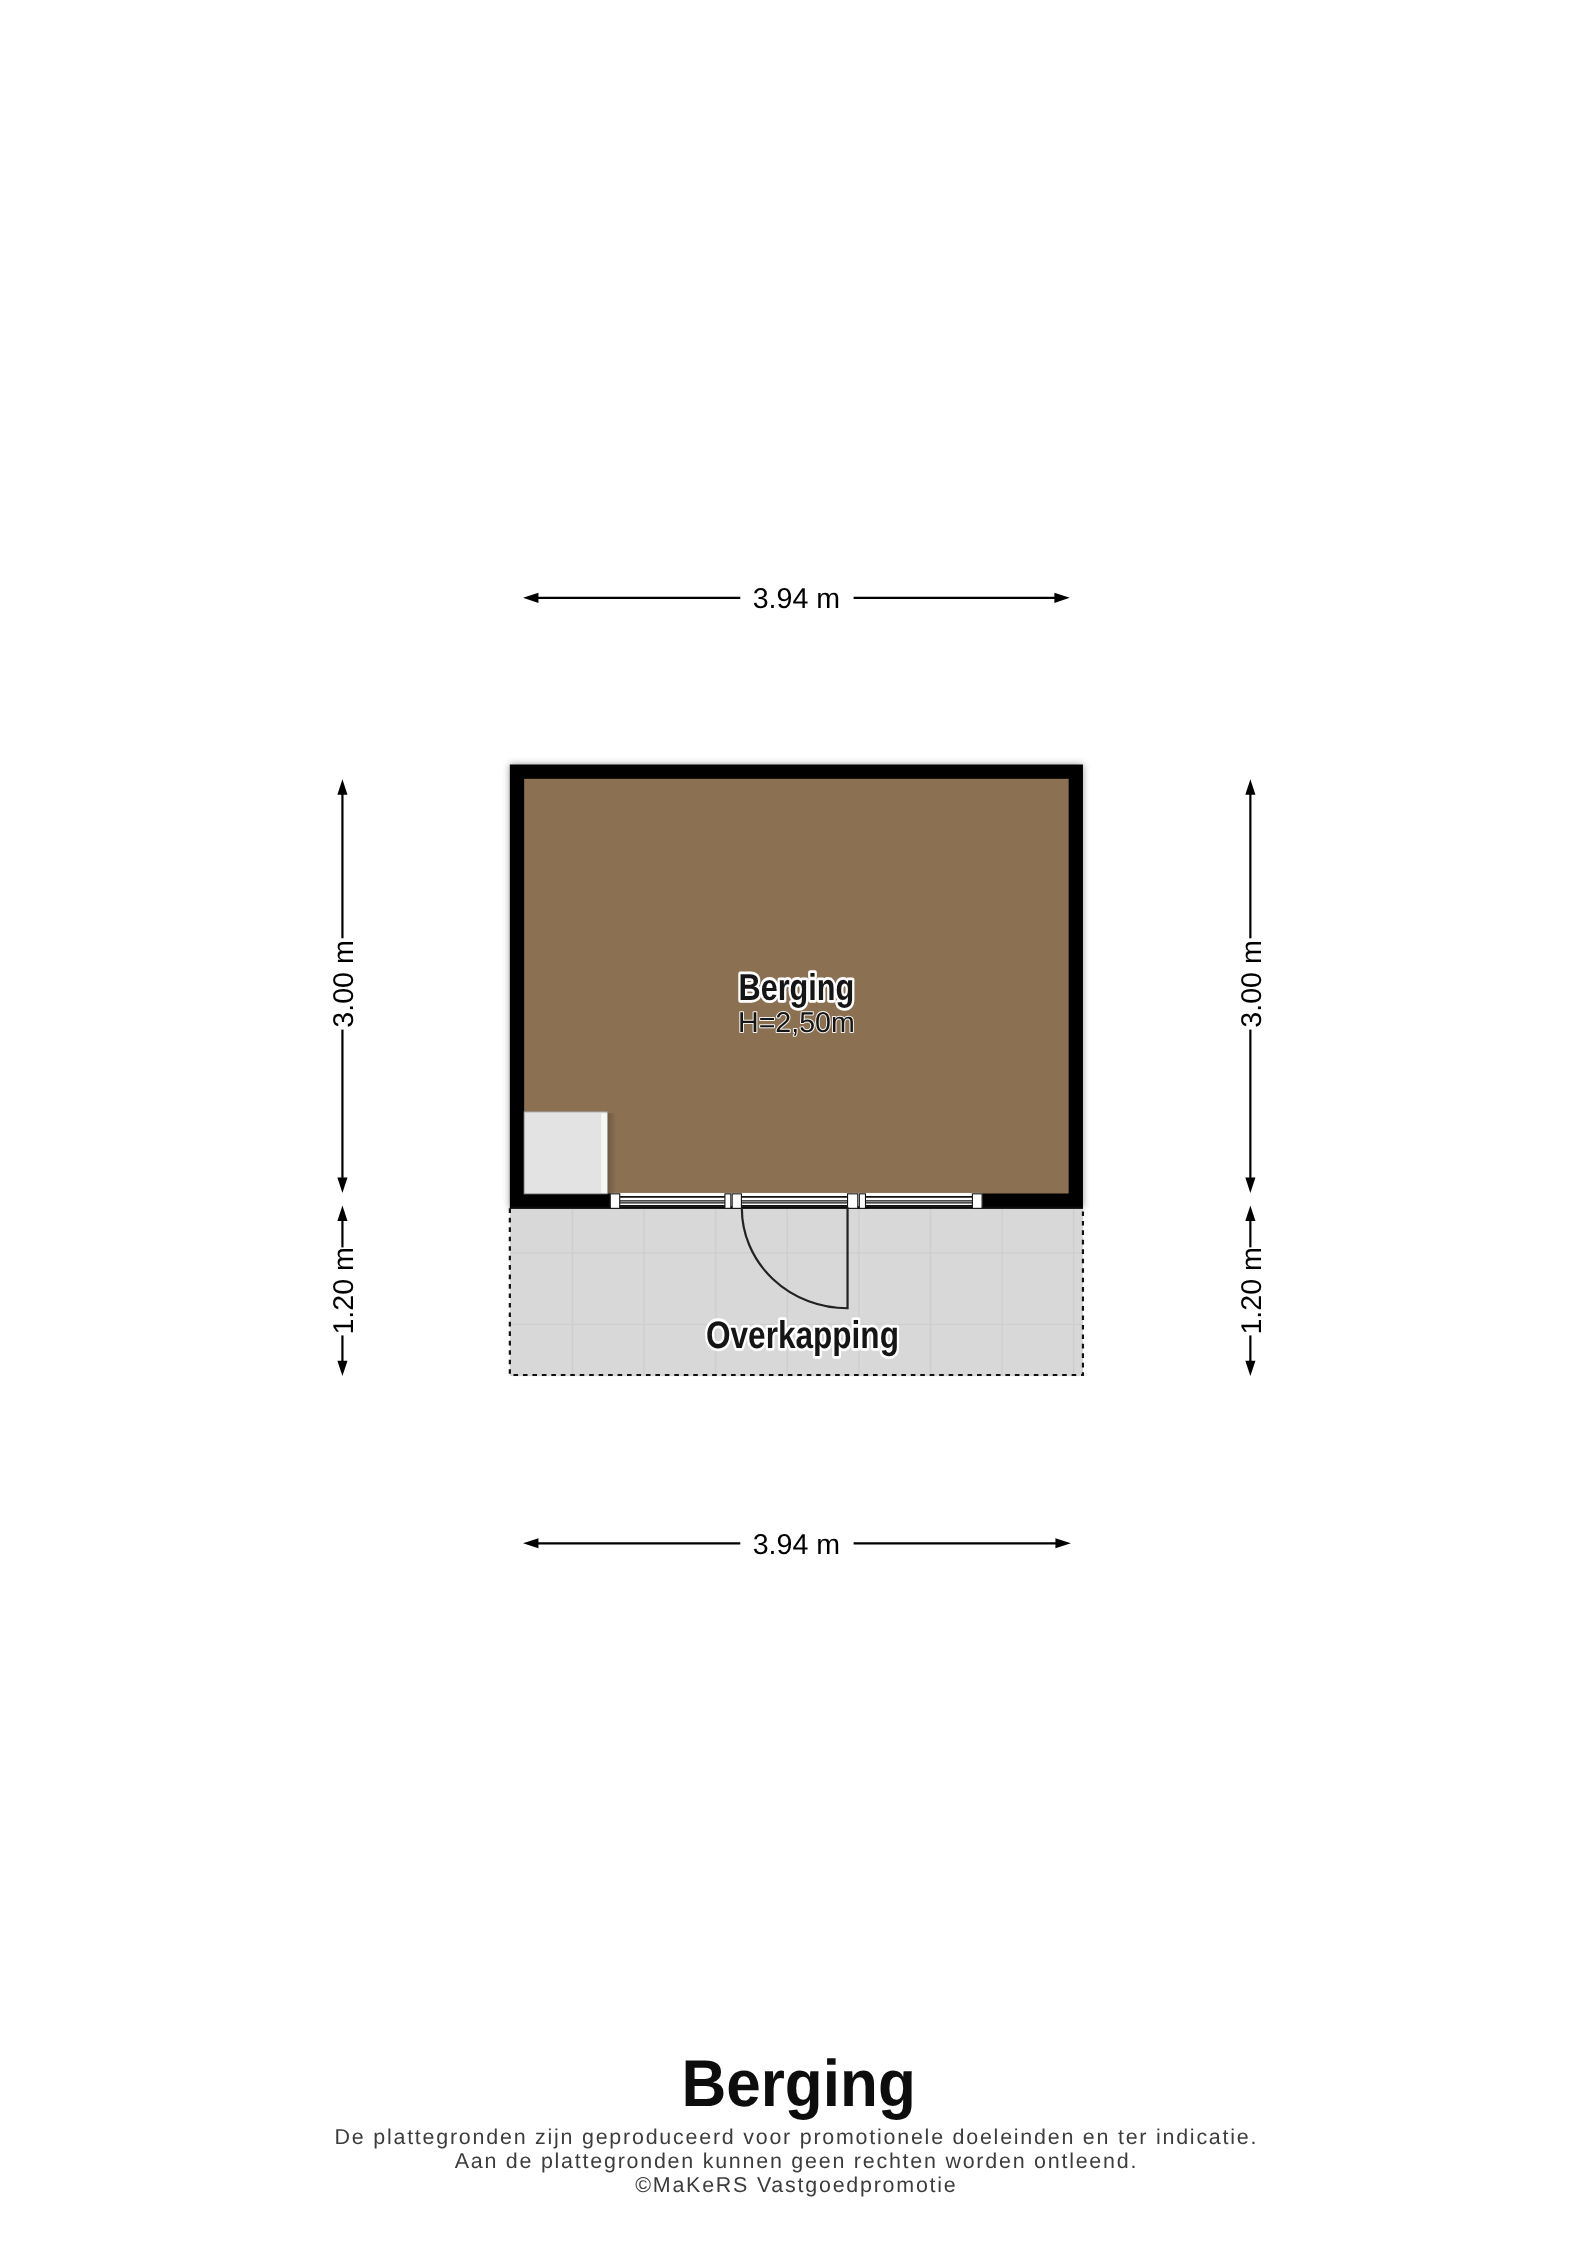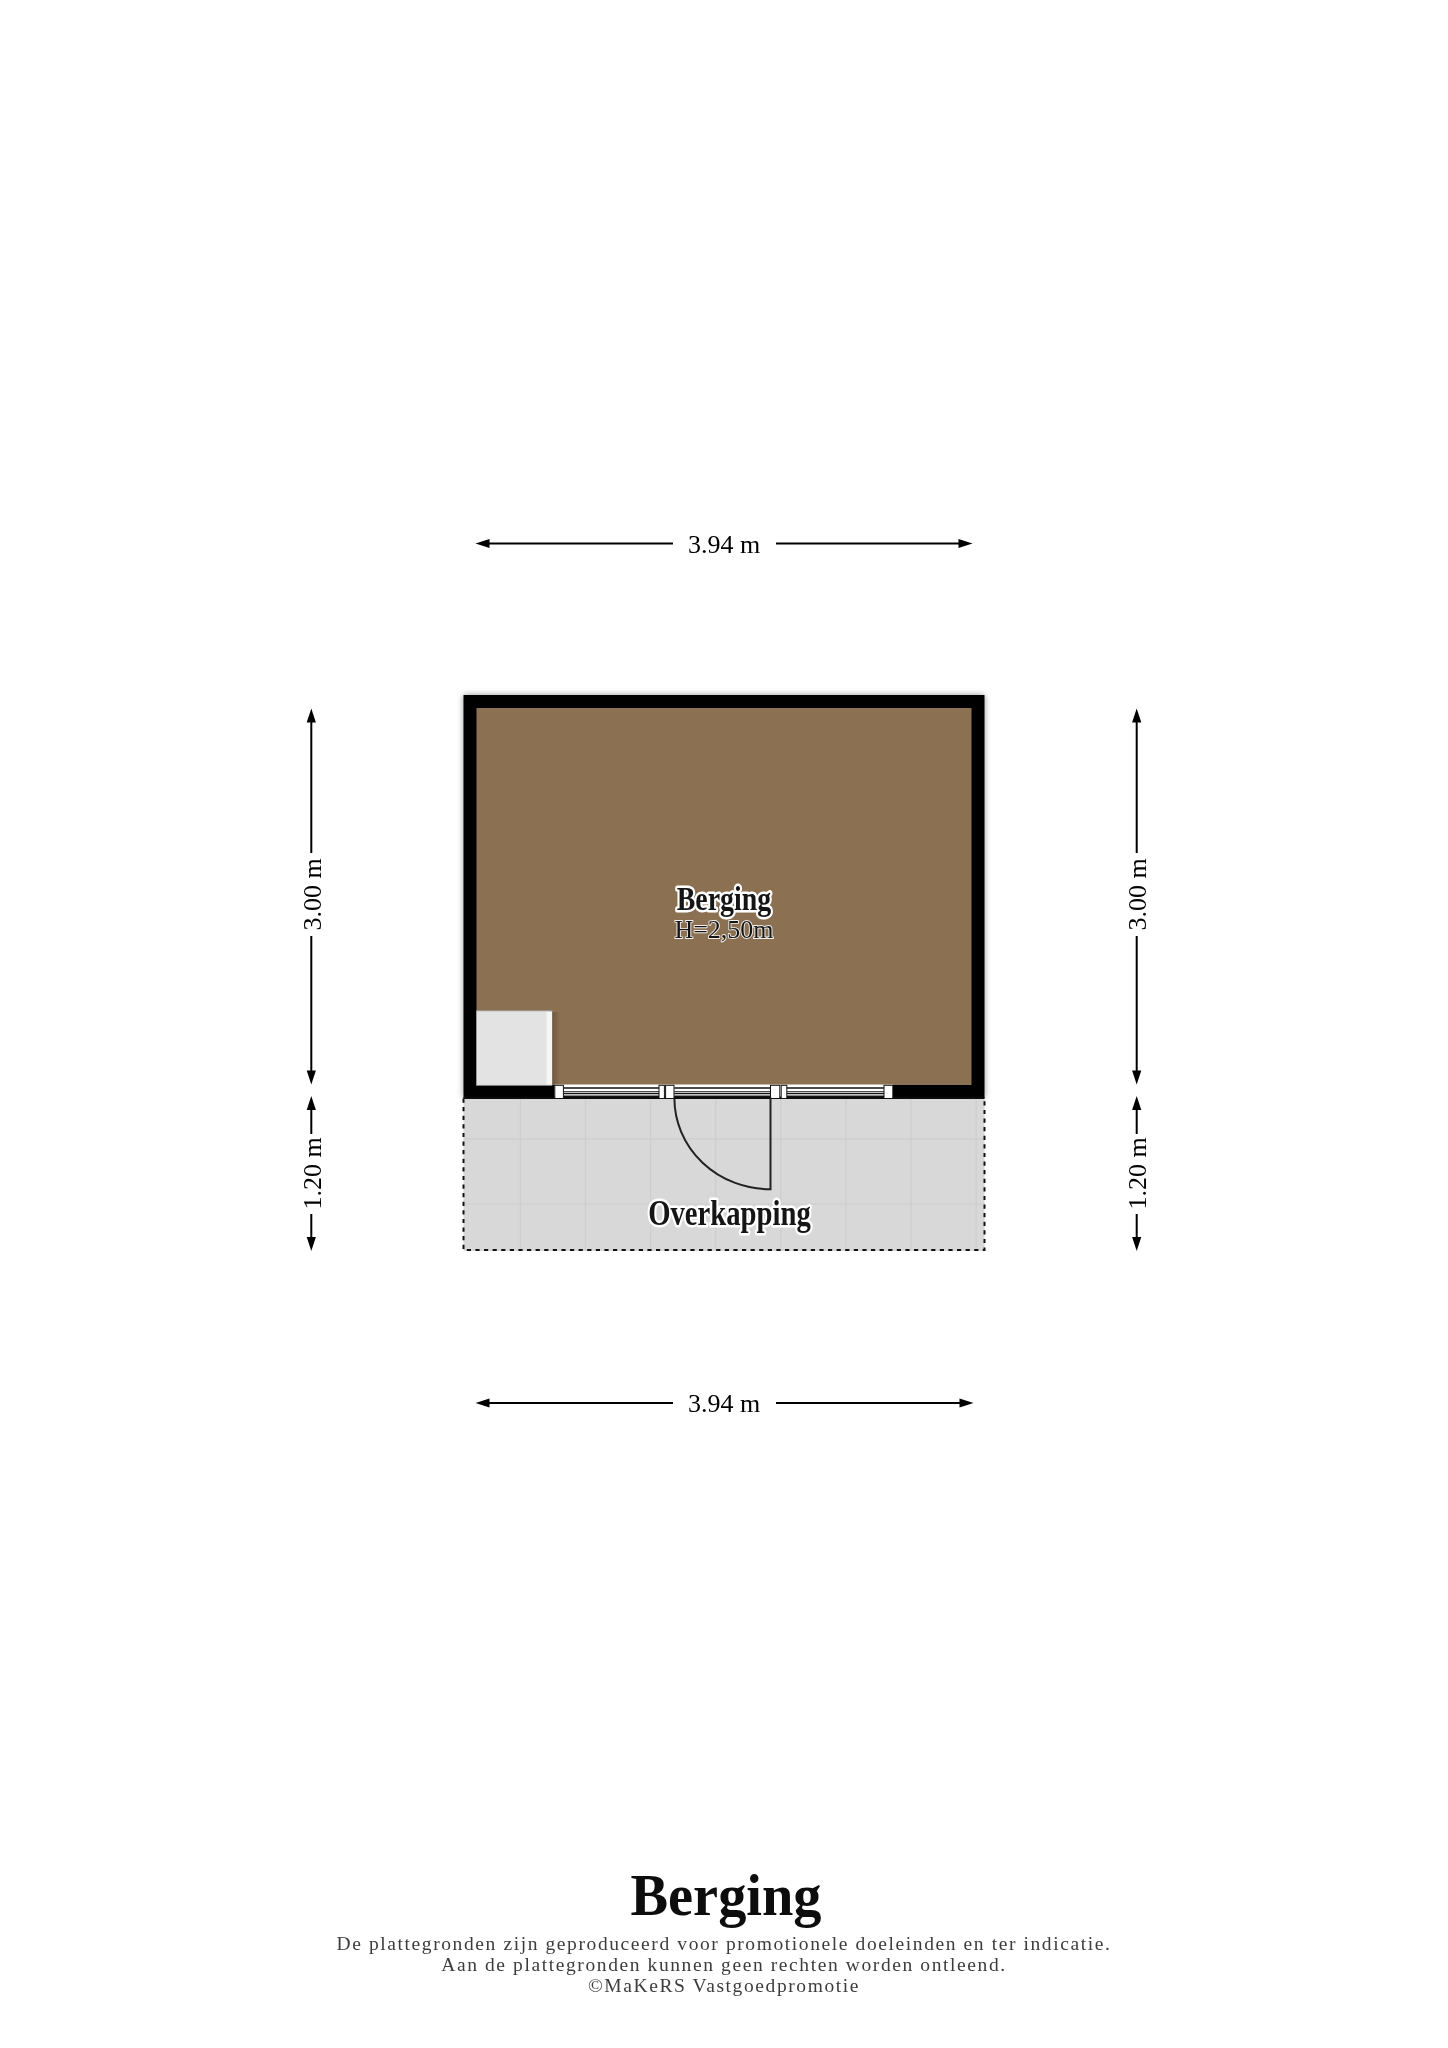--- a/index.html
+++ b/index.html
@@ -1,17 +1,17 @@
 <!DOCTYPE html>
 <html><head>
 <meta charset="utf-8">
 <style>
   html,body{margin:0;padding:0;background:#ffffff;}
   #page{position:relative;width:1448px;height:2048px;background:#ffffff;overflow:hidden;
-        font-family:Liberation Serif, serif;}
+        font-family:Liberation Sans, sans-serif;}
   svg{position:absolute;left:0;top:0;}
 </style>
 </head>
 <body>
 <div id="page">
 <svg width="1448" height="2048" viewBox="0 0 1448 2048">
   <defs>
     <filter id="ds" x="-20%" y="-20%" width="140%" height="140%">
       <feDropShadow dx="0" dy="0" stdDeviation="3.2" flood-color="#000000" flood-opacity="0.42"></feDropShadow>
     </filter>

